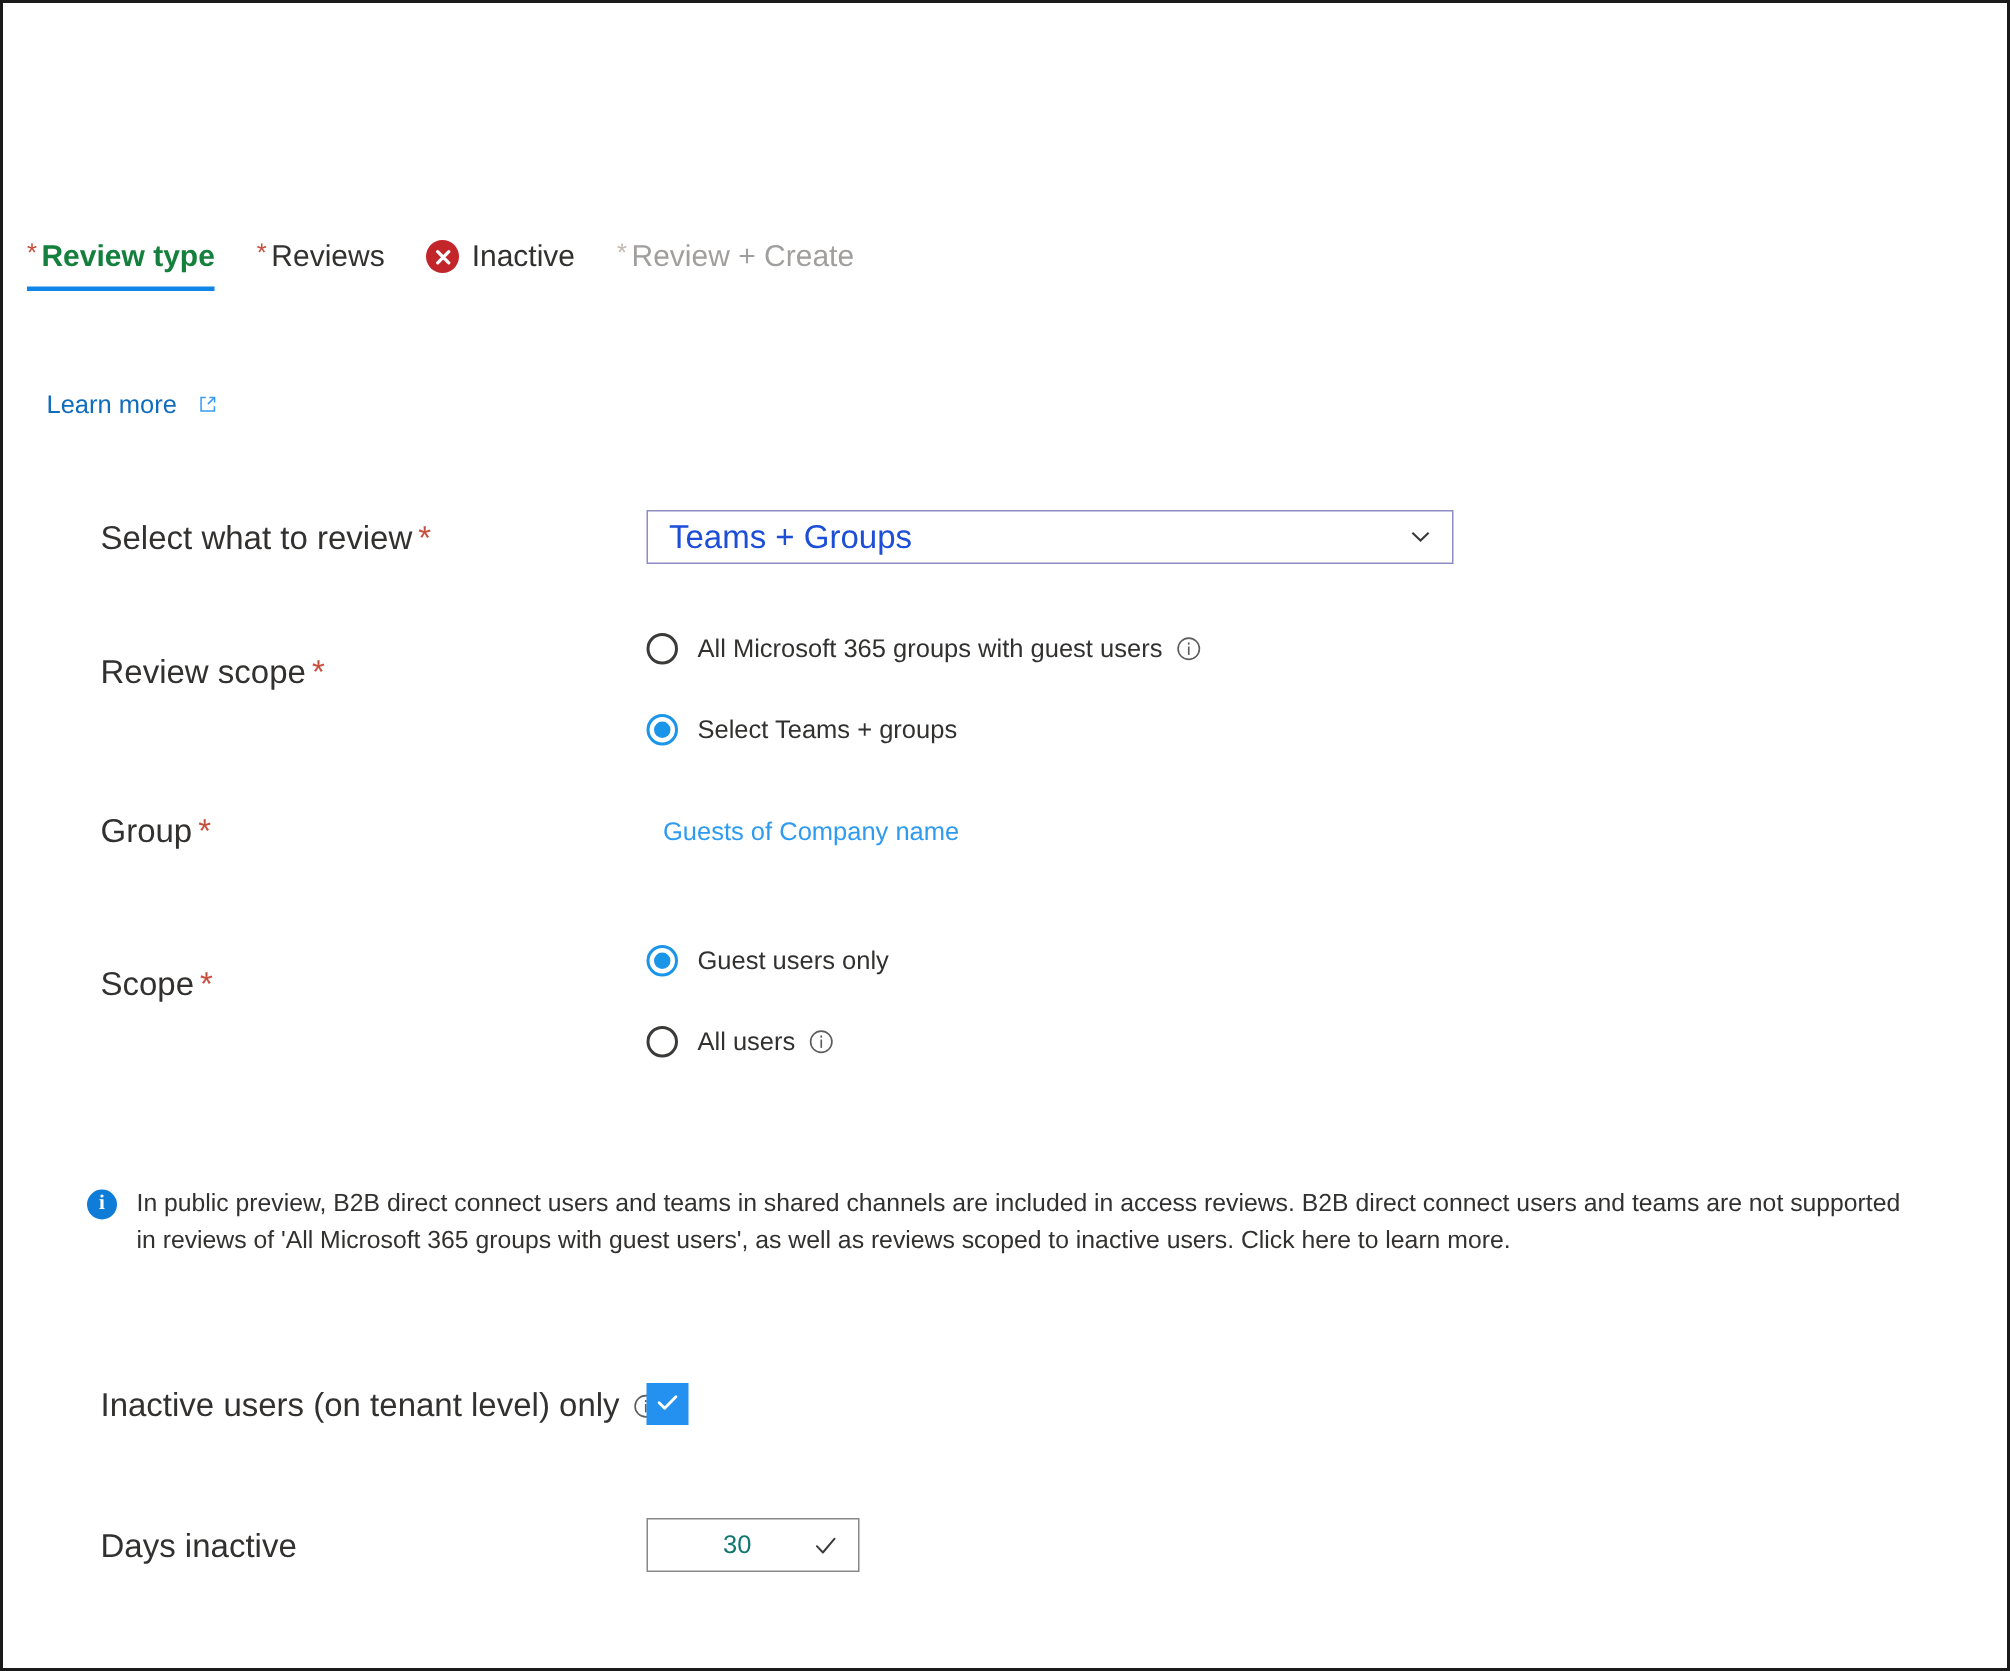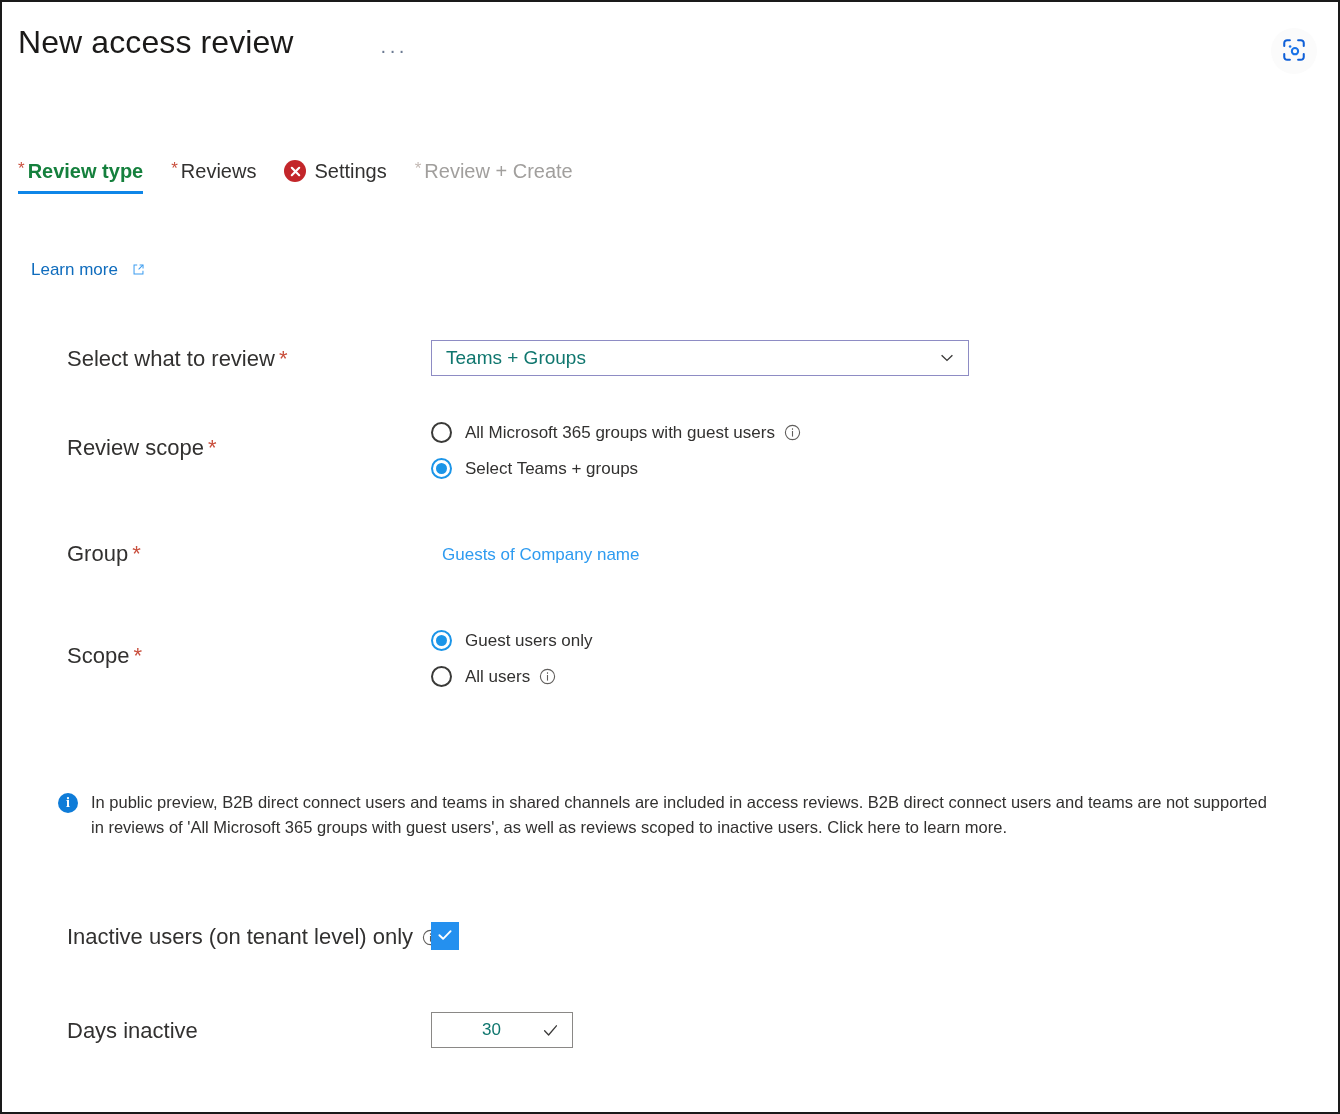--- a/index.html
+++ b/index.html
@@ -163,28 +163,28 @@
   .dropdown {
     width: 538px;
     height: 36px;
     box-sizing: border-box;
     border: 1px solid #8e8cc4;
     background: #ffffff;
     display: flex;
     align-items: center;
     justify-content: space-between;
     padding: 0 12px 0 14px;
-    font-size: 19px;
-    color: #0f766e;
+    font-size: 22px;
+    color: #1d4ed8;
     cursor: pointer;
   }
   .chev { color: #3b3a39; display: inline-flex; }
 
   
-  .radio-group { display: flex; flex-direction: column; gap: 15px; }
+  .radio-group { display: flex; flex-direction: column; gap: 33px; }
   .radio-item {
     display: flex;
     align-items: center;
     font-size: 17px;
     color: #323130;
     cursor: pointer;
     white-space: nowrap;
   }
   .radio {
     width: 21px;
@@ -288,53 +288,37 @@
     cursor: text;
   }
   .num-value { color: #0f766e; margin-left: 36px; }
   .check-mark { color: #3b3a39; display: inline-flex; }
 </style>
 </head>
 <body>
 
 <div class="page">
 
-  <div class="header">
-    <div class="title">New access review</div>
-    <div class="title-ellipsis">···</div>
-    <button class="scan-btn">
-      <span>
-        <svg width="26" height="26" viewBox="0 0 24 24" fill="none">
-          <path d="M3 8.2V5.6A2.6 2.6 0 0 1 5.6 3h2.6" stroke="#1060d8" stroke-width="1.9" stroke-linecap="round"></path>
-          <path d="M15.8 3h2.6A2.6 2.6 0 0 1 21 5.6v2.6" stroke="#1060d8" stroke-width="1.9" stroke-linecap="round"></path>
-          <path d="M21 15.8v2.6a2.6 2.6 0 0 1-2.6 2.6h-2.6" stroke="#1060d8" stroke-width="1.9" stroke-linecap="round"></path>
-          <path d="M8.2 21H5.6A2.6 2.6 0 0 1 3 18.4v-2.6" stroke="#1060d8" stroke-width="1.9" stroke-linecap="round"></path>
-          <circle cx="12.9" cy="13.1" r="2.9" stroke="#1a73e8" stroke-width="1.9"></circle>
-          <circle cx="8.4" cy="8.7" r="1.2" fill="#1a73e8"></circle>
-        </svg>
-      </span>
-    </button>
-  </div>
 
   <div class="tabs">
     <div class="tab active">
       <span class="req">*</span>
       <span class="tab-label">Review type</span>
     </div>
     <div class="tab">
       <span class="req">*</span>
       <span class="tab-label">Reviews</span>
     </div>
     <div class="tab">
       <span class="err-icon">
         <svg width="13" height="13" viewBox="0 0 12 12">
           <path d="M2.6 2.6 L9.4 9.4 M9.4 2.6 L2.6 9.4" stroke="#ffffff" stroke-width="2" stroke-linecap="round"></path>
         </svg>
       </span>
-      <span class="tab-label">Settings</span>
+      <span class="tab-label">Inactive</span>
     </div>
     <div class="tab disabled">
       <span class="req">*</span>
       <span class="tab-label">Review + Create</span>
     </div>
   </div>
 
   <div class="intro">
     <br>
     <a class="learn-more" href="#">

